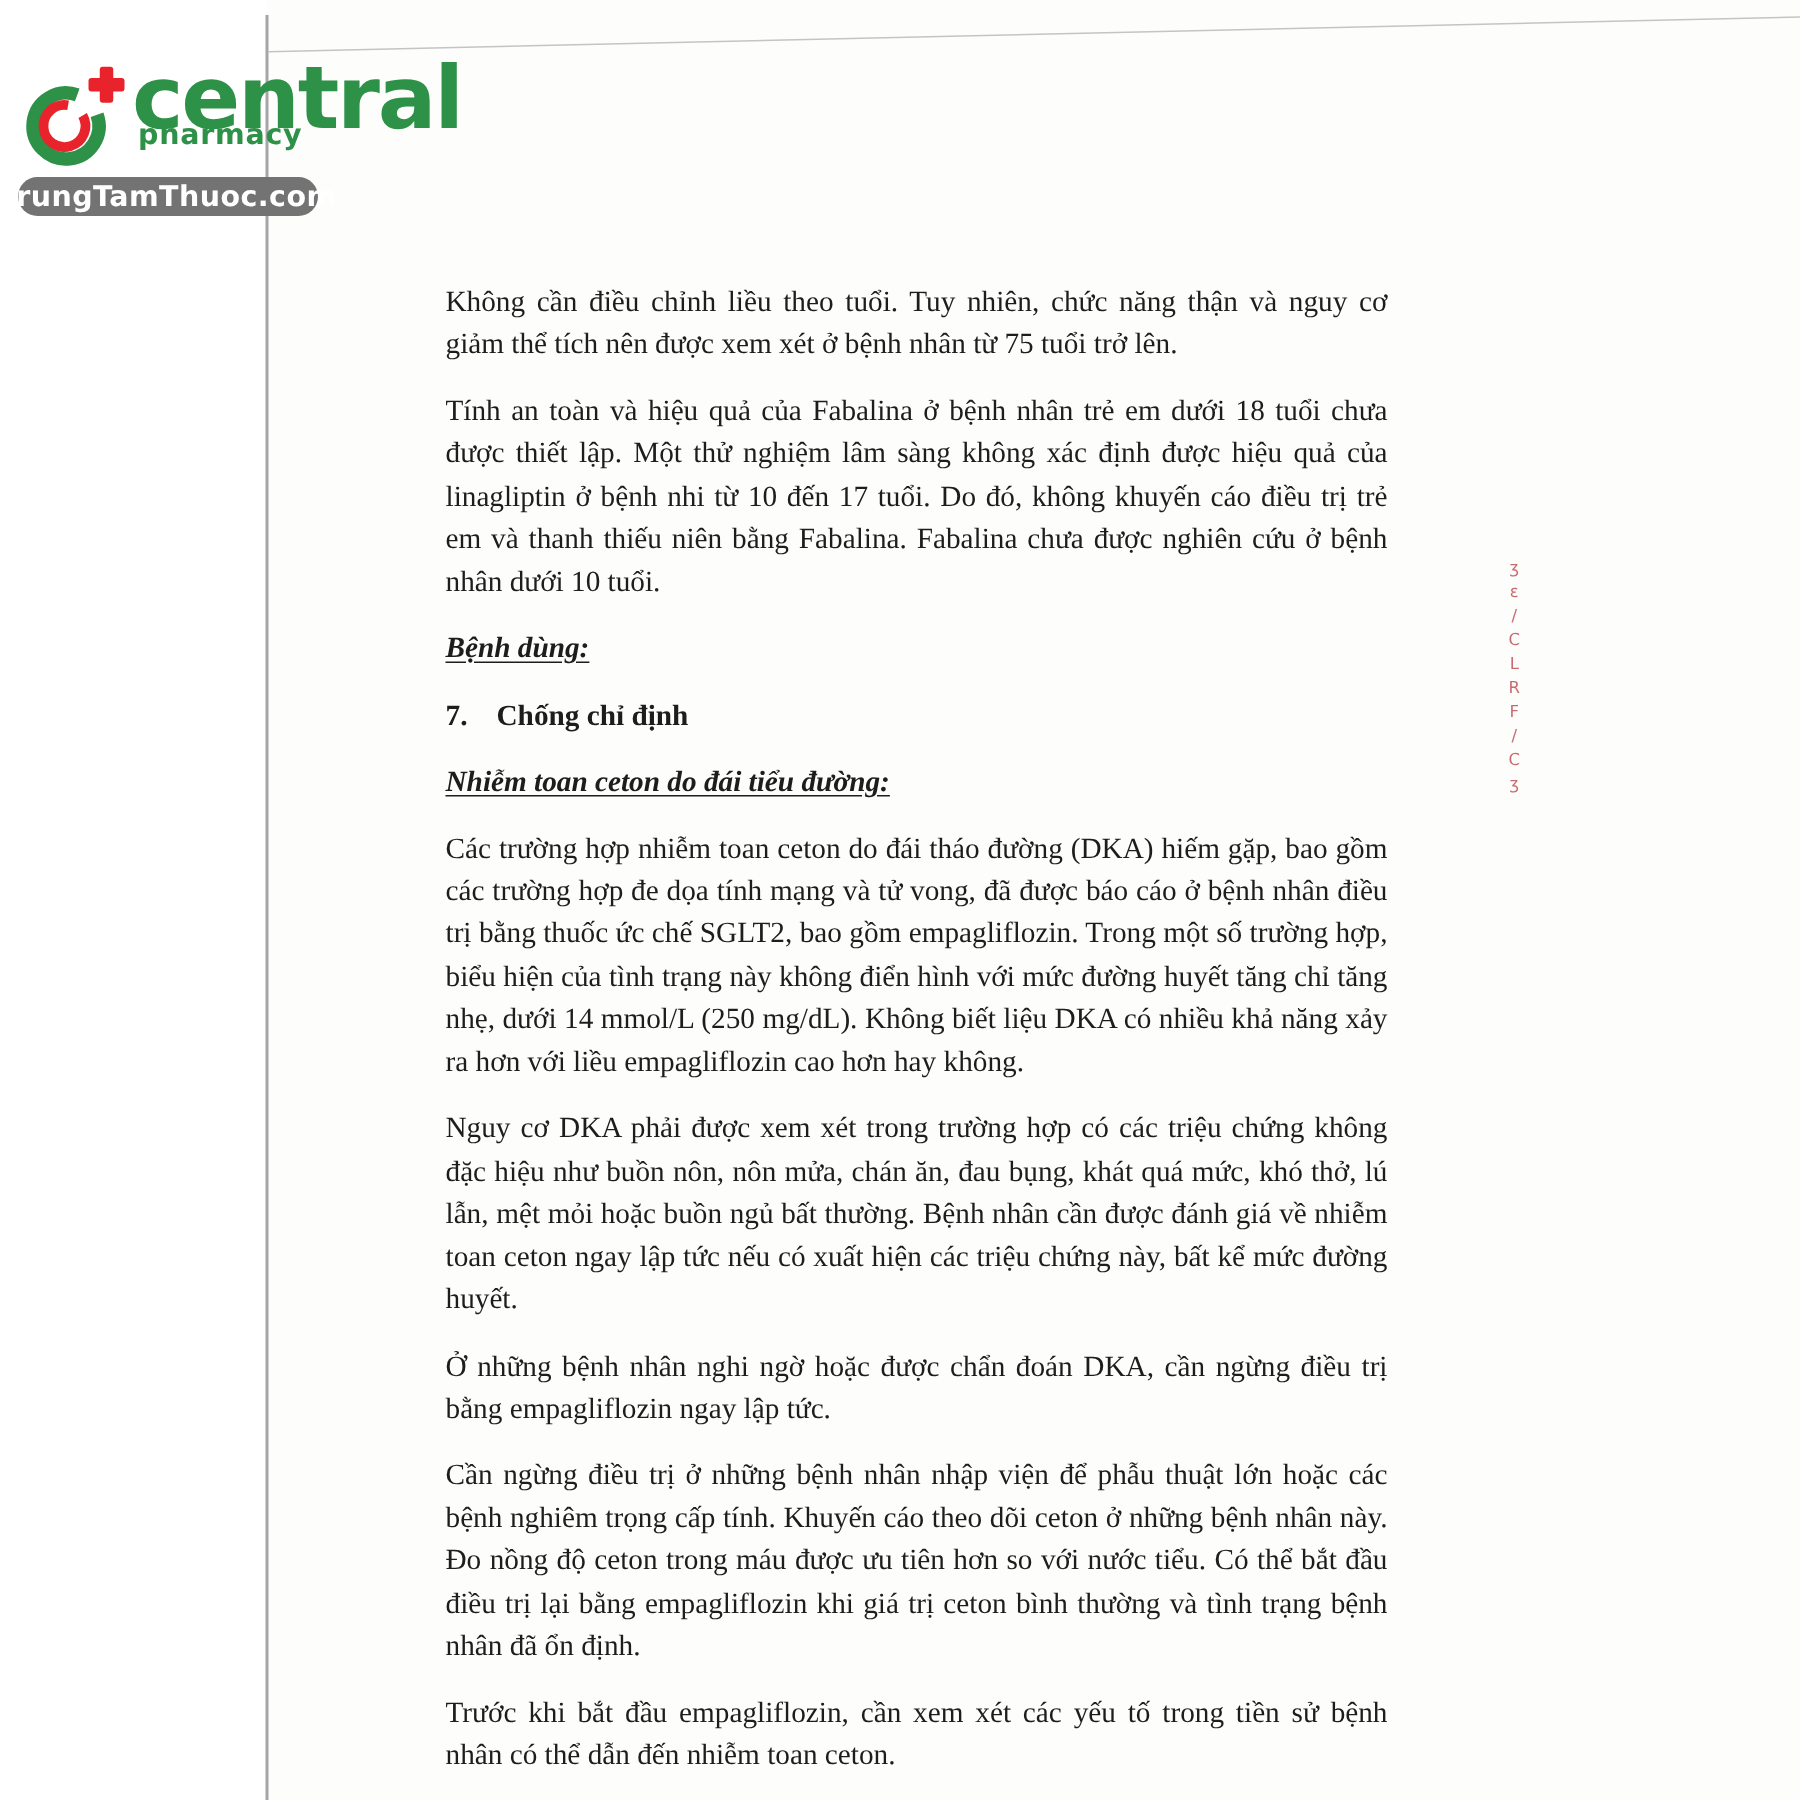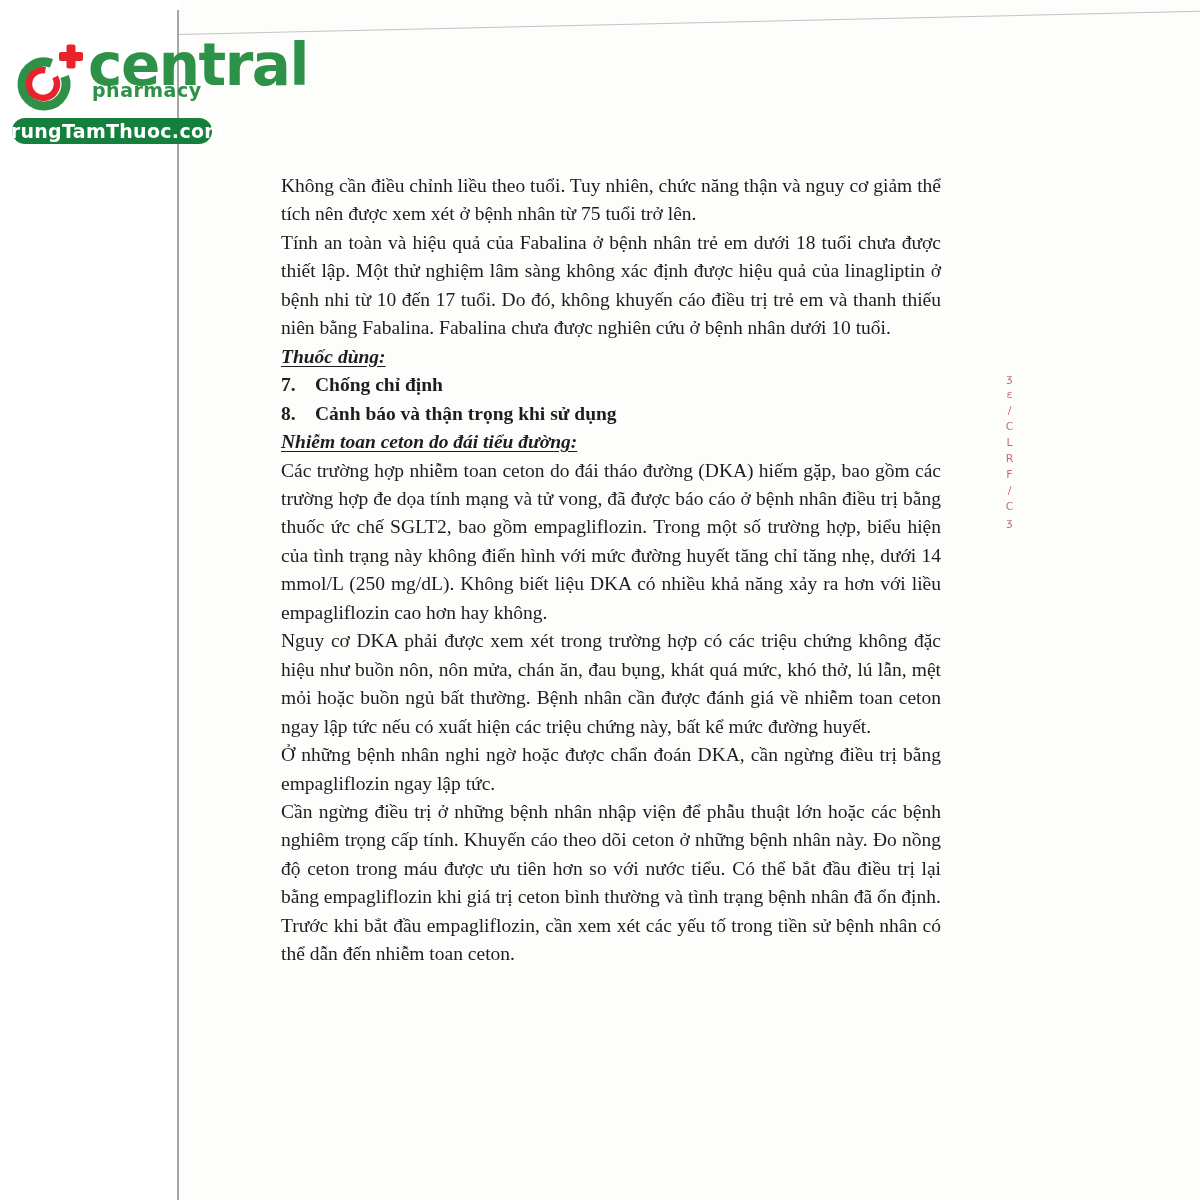--- a/index.html
+++ b/index.html
@@ -32,32 +32,32 @@
     color:#2e9148;
   }
   .logo-sub{
     position:absolute;left:80px;top:45px;
     font-family:"DejaVu Sans","Liberation Sans",sans-serif;
     font-weight:bold;font-size:19px;letter-spacing:0.5px;
     color:#2e9148;
   }
   .logo-pill{
     position:absolute;left:0px;top:84px;width:200px;height:26px;
-    background:#15803d;border-radius:14px;
+    background:#737373;border-radius:14px;
     display:flex;align-items:center;justify-content:center;
     font-family:"DejaVu Sans","Liberation Sans",sans-serif;
     font-weight:bold;font-size:19px;color:#ffffff;letter-spacing:0.3px;
   }
   
   .doc{
     position:absolute;left:281px;top:172px;width:660px;
     font-size:19.5px;line-height:28.45px;color:#1d1d1d;
     text-align:justify;
   }
-  .doc p{margin:0;padding:0;}
+  .doc p{margin:16px;padding:0;}
   .h-iu{font-style:italic;}
   .h-iu .u, .h-biu .u{text-decoration:underline;text-underline-offset:3px;}
   .h-biu{font-style:italic;font-weight:bold;}
   .b{font-weight:bold;}
   .hnum{font-weight:bold;}
   .hnum .num{display:inline-block;width:34px;}
   
   .stamp{
     position:absolute;left:1003px;top:372px;height:160px;
     writing-mode:vertical-rl;text-orientation:upright;
@@ -83,23 +83,22 @@
     </svg>
   </span>
   <span class="logo-brand">central</span>
   <span class="logo-sub">pharmacy</span>
   <span class="logo-pill">TrungTamThuoc.com</span>
 </div>
 
 <div class="doc">
   <p>Không cần điều chỉnh liều theo tuổi. Tuy nhiên, chức năng thận và nguy cơ giảm thể tích nên được xem xét ở bệnh nhân từ 75 tuổi trở lên.</p>
   <p>Tính an toàn và hiệu quả của Fabalina ở bệnh nhân trẻ em dưới 18 tuổi chưa được thiết lập. Một thử nghiệm lâm sàng không xác định được hiệu quả của linagliptin ở bệnh nhi từ 10 đến 17 tuổi. Do đó, không khuyến cáo điều trị trẻ em và thanh thiếu niên bằng Fabalina. Fabalina chưa được nghiên cứu ở bệnh nhân dưới 10 tuổi.</p>
-  <p class="h-biu"><span class="u">Thuốc dùng:</span></p>
+  <p class="h-biu"><span class="u">Bệnh dùng:</span></p>
   <p class="hnum"><span class="num">7.</span><span>Chống chỉ định</span></p>
-  <p class="hnum"><span class="num">8.</span><span>Cảnh báo và thận trọng khi sử dụng</span></p>
   <p class="h-biu"><span class="u">Nhiễm toan ceton do đái tiểu đường:</span></p>
   <p>Các trường hợp nhiễm toan ceton do đái tháo đường (DKA) hiếm gặp, bao gồm các trường hợp đe dọa tính mạng và tử vong, đã được báo cáo ở bệnh nhân điều trị bằng thuốc ức chế SGLT2, bao gồm empagliflozin. Trong một số trường hợp, biểu hiện của tình trạng này không điển hình với mức đường huyết tăng chỉ tăng nhẹ, dưới 14 mmol/L (250 mg/dL). Không biết liệu DKA có nhiều khả năng xảy ra hơn với liều empagliflozin cao hơn hay không.</p>
   <p>Nguy cơ DKA phải được xem xét trong trường hợp có các triệu chứng không đặc hiệu như buồn nôn, nôn mửa, chán ăn, đau bụng, khát quá mức, khó thở, lú lẫn, mệt mỏi hoặc buồn ngủ bất thường. Bệnh nhân cần được đánh giá về nhiễm toan ceton ngay lập tức nếu có xuất hiện các triệu chứng này, bất kể mức đường huyết.</p>
   <p>Ở những bệnh nhân nghi ngờ hoặc được chẩn đoán DKA, cần ngừng điều trị bằng empagliflozin ngay lập tức.</p>
   <p>Cần ngừng điều trị ở những bệnh nhân nhập viện để phẫu thuật lớn hoặc các bệnh nghiêm trọng cấp tính. Khuyến cáo theo dõi ceton ở những bệnh nhân này. Đo nồng độ ceton trong máu được ưu tiên hơn so với nước tiểu. Có thể bắt đầu điều trị lại bằng empagliflozin khi giá trị ceton bình thường và tình trạng bệnh nhân đã ổn định.</p>
   <p>Trước khi bắt đầu empagliflozin, cần xem xét các yếu tố trong tiền sử bệnh nhân có thể dẫn đến nhiễm toan ceton.</p>
 
 </div>
 
 <div class="stamp">ʒɛ/CLRF/Cʒ</div>

